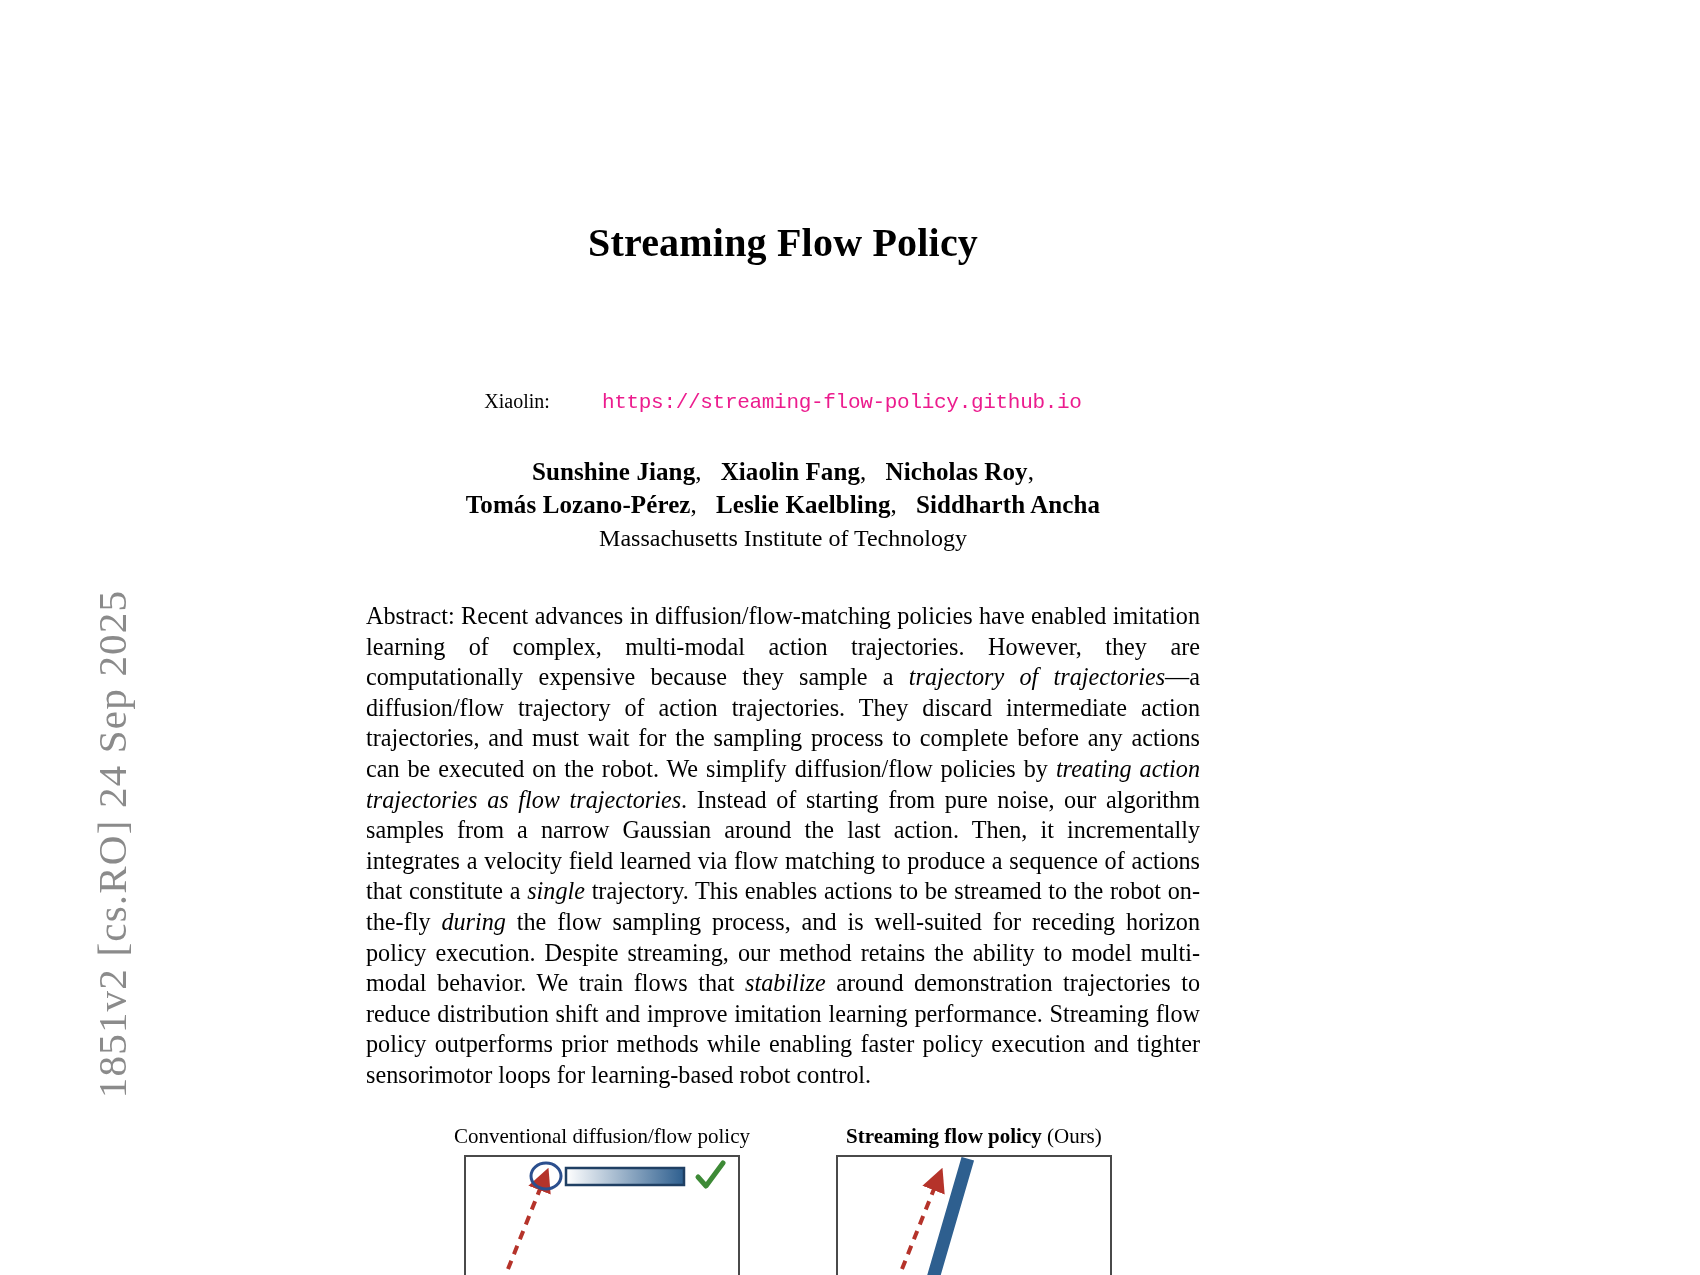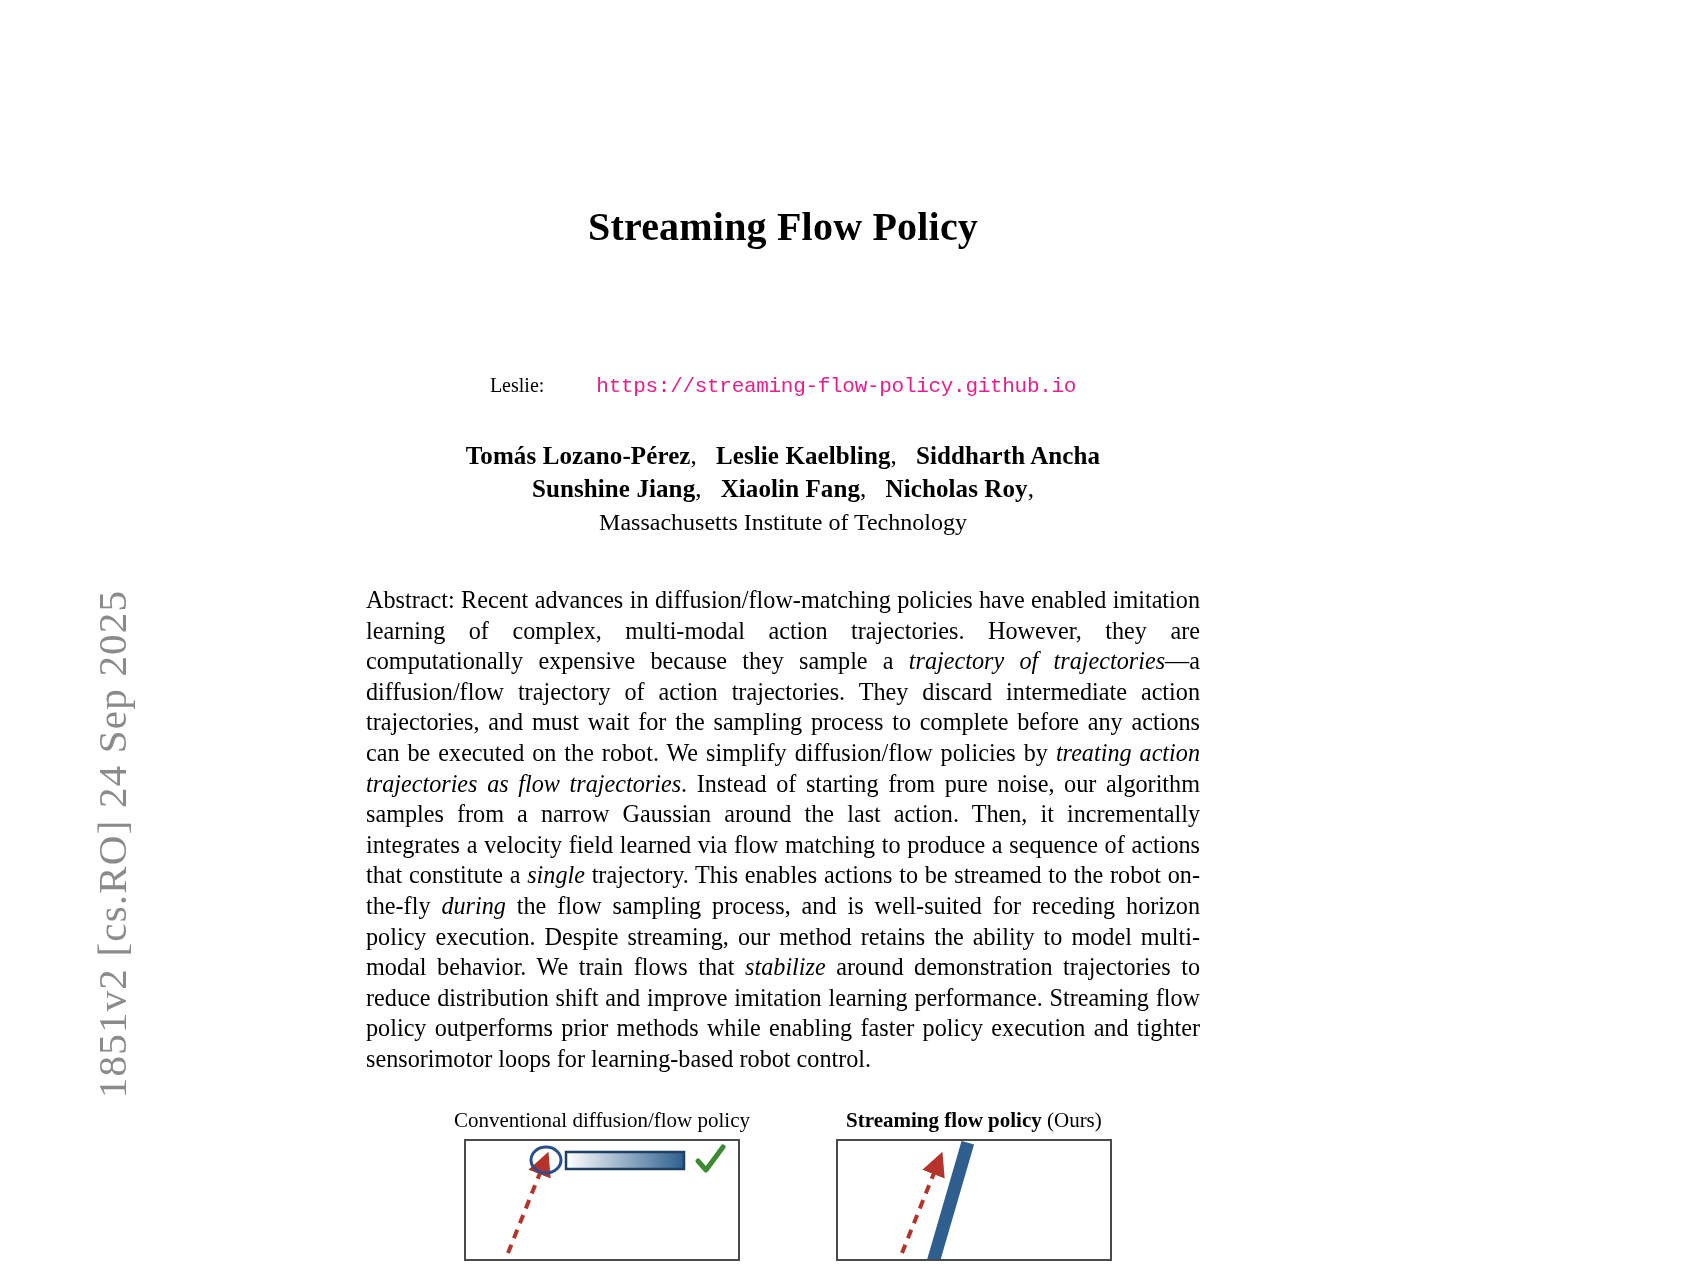--- a/index.html
+++ b/index.html
@@ -31,21 +31,21 @@
     color: #8b8b8b;
     white-space: nowrap;
     text-align: center;
     user-select: none;
   }
 
   
   #page {
     position: absolute;
     left: 0;
-    top: 0;
+    top: 16px;
     width: 1700px;
     height: 1037px;
   }
 
   .col {
     position: absolute;
     left: 366px;
     width: 834px;
   }
 
@@ -151,34 +151,34 @@
 
 <div id="arxiv-stamp">1851v2  [cs.RO]  24 Sep 2025</div>
 
 <div id="page">
 
   <div class="col" id="title-block">
     <h1 id="paper-title">Streaming Flow Policy</h1>
   </div>
 
   <div class="col" id="website-line">
-    <span id="website-label">Leslie:</span>
+    <span id="website-label">Xiaolin:</span>
     <span>&nbsp;</span><a id="website-url" href="#">https://streaming-flow-policy.github.io</a>
   </div>
 
   <div class="col" id="authors-block">
+    <div class="author-line">
+      <span class="author-name">Sunshine Jiang</span><span class="sep">,</span>&nbsp;&nbsp;
+      <span class="author-name">Xiaolin Fang</span><span class="sep">,</span>&nbsp;&nbsp;
+      <span class="author-name">Nicholas Roy</span><span class="sep">,</span>
+    </div>
     <div class="author-line">
       <span class="author-name">Tomás Lozano-Pérez</span><span class="sep">,</span>&nbsp;&nbsp;
       <span class="author-name">Leslie Kaelbling</span><span class="sep">,</span>&nbsp;&nbsp;
       <span class="author-name">Siddharth Ancha</span>
-    </div>
-    <div class="author-line">
-      <span class="author-name">Sunshine Jiang</span><span class="sep">,</span>&nbsp;&nbsp;
-      <span class="author-name">Xiaolin Fang</span><span class="sep">,</span>&nbsp;&nbsp;
-      <span class="author-name">Nicholas Roy</span><span class="sep">,</span>
     </div>
     <div id="affiliation">Massachusetts Institute of Technology</div>
   </div>
 
   <div class="col" id="abstract-block">
     <p id="abstract-text"><span class="lbl">Abstract:</span><span id="abstract-body"><span> Recent advances in diffusion/flow-matching policies have enabled imitation learning of complex, multi-modal action trajectories. However, they are computationally expensive because they sample a </span><i>trajectory of trajectories</i><span>—a diffusion/flow trajectory of action trajectories. They discard intermediate action trajectories, and must wait for the sampling process to complete before any actions can be executed on the robot. We simplify diffusion/flow policies by </span><i>treating action trajectories as flow trajectories</i><span>. Instead of starting from pure noise, our algorithm samples from a narrow Gaussian around the last action. Then, it incrementally integrates a velocity field learned via flow matching to produce a sequence of actions that constitute a </span><i>single</i><span> trajectory. This enables actions to be streamed to the robot on-the-fly </span><i>during</i><span> the flow sampling process, and is well-suited for receding horizon policy execution. Despite streaming, our method retains the ability to model multi-modal behavior. We train flows that </span><i>stabilize</i><span> around demonstration trajectories to reduce distribution shift and improve imitation learning performance. Streaming flow policy outperforms prior methods while enabling faster policy execution and tighter sensorimotor loops for learning-based robot control.</span></span></p>
   </div>
 
   <div id="figure-block">
     <div class="fig-row">

